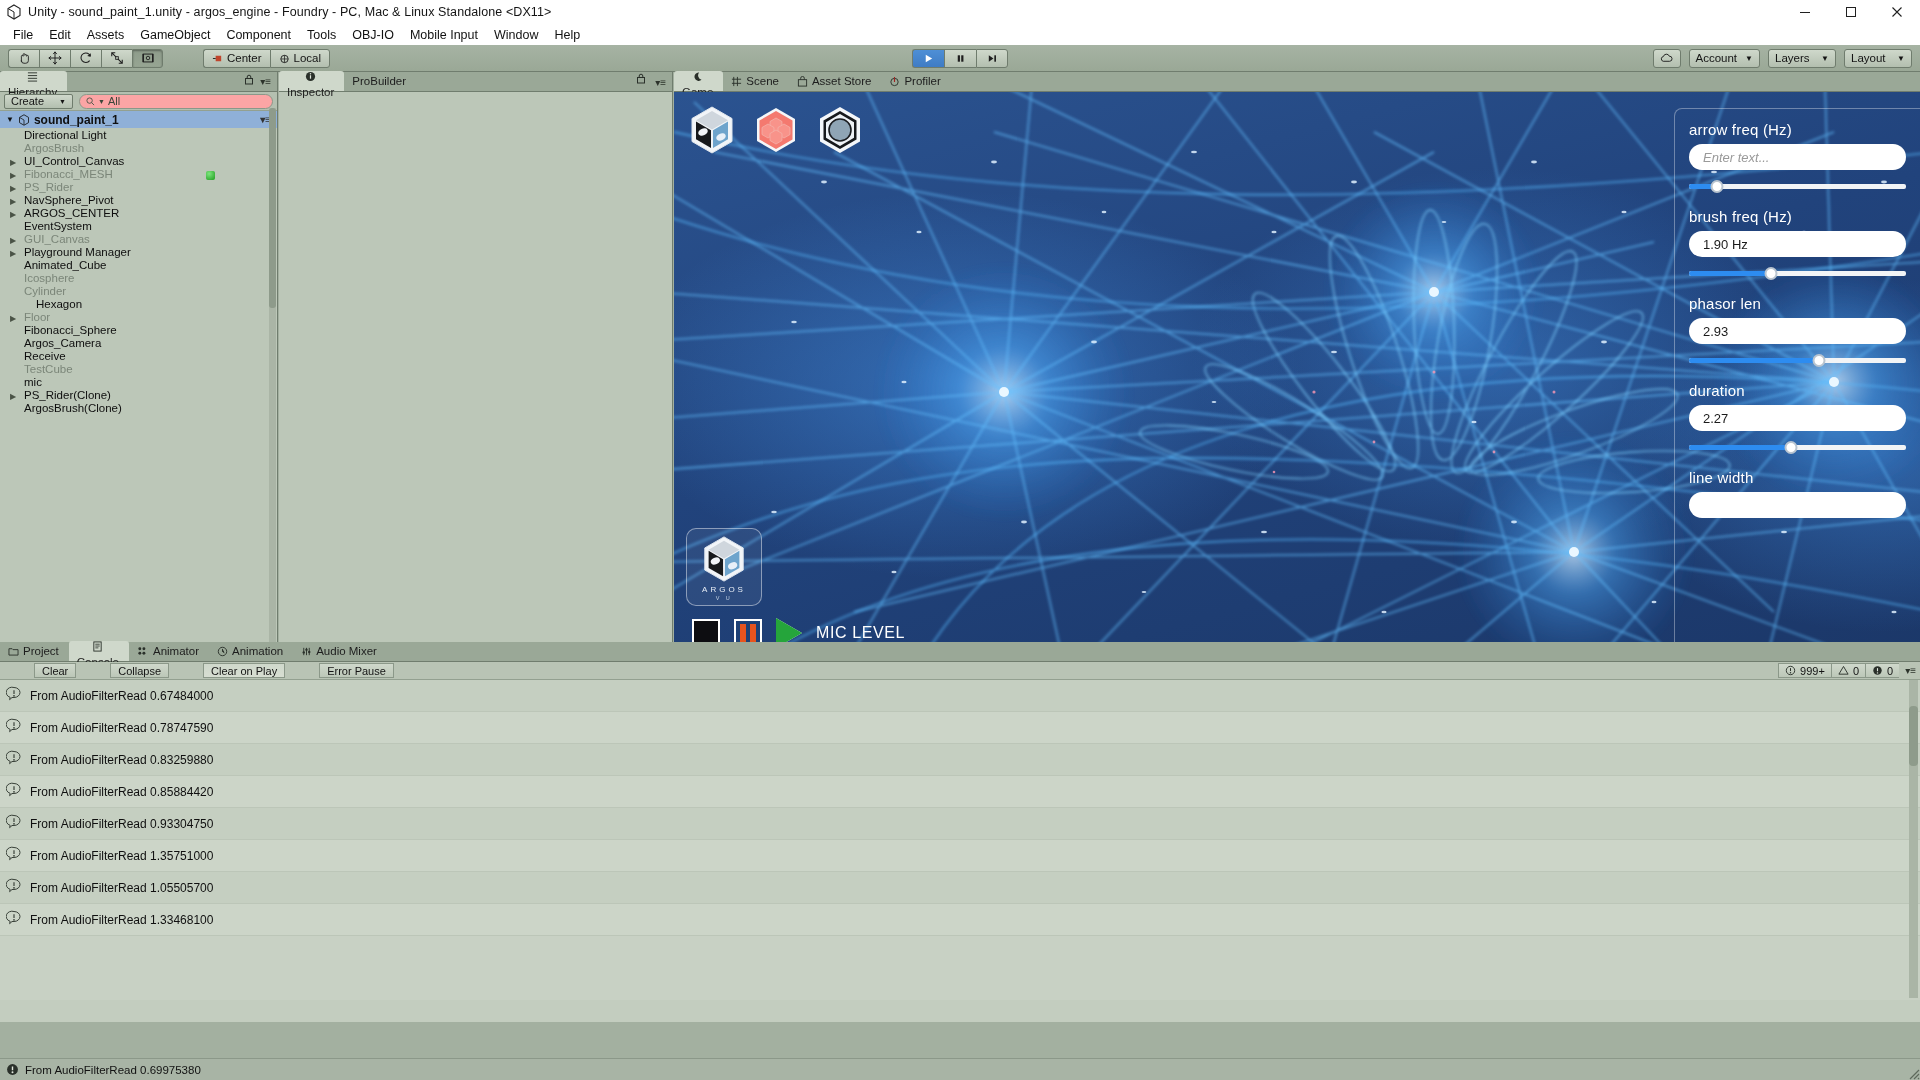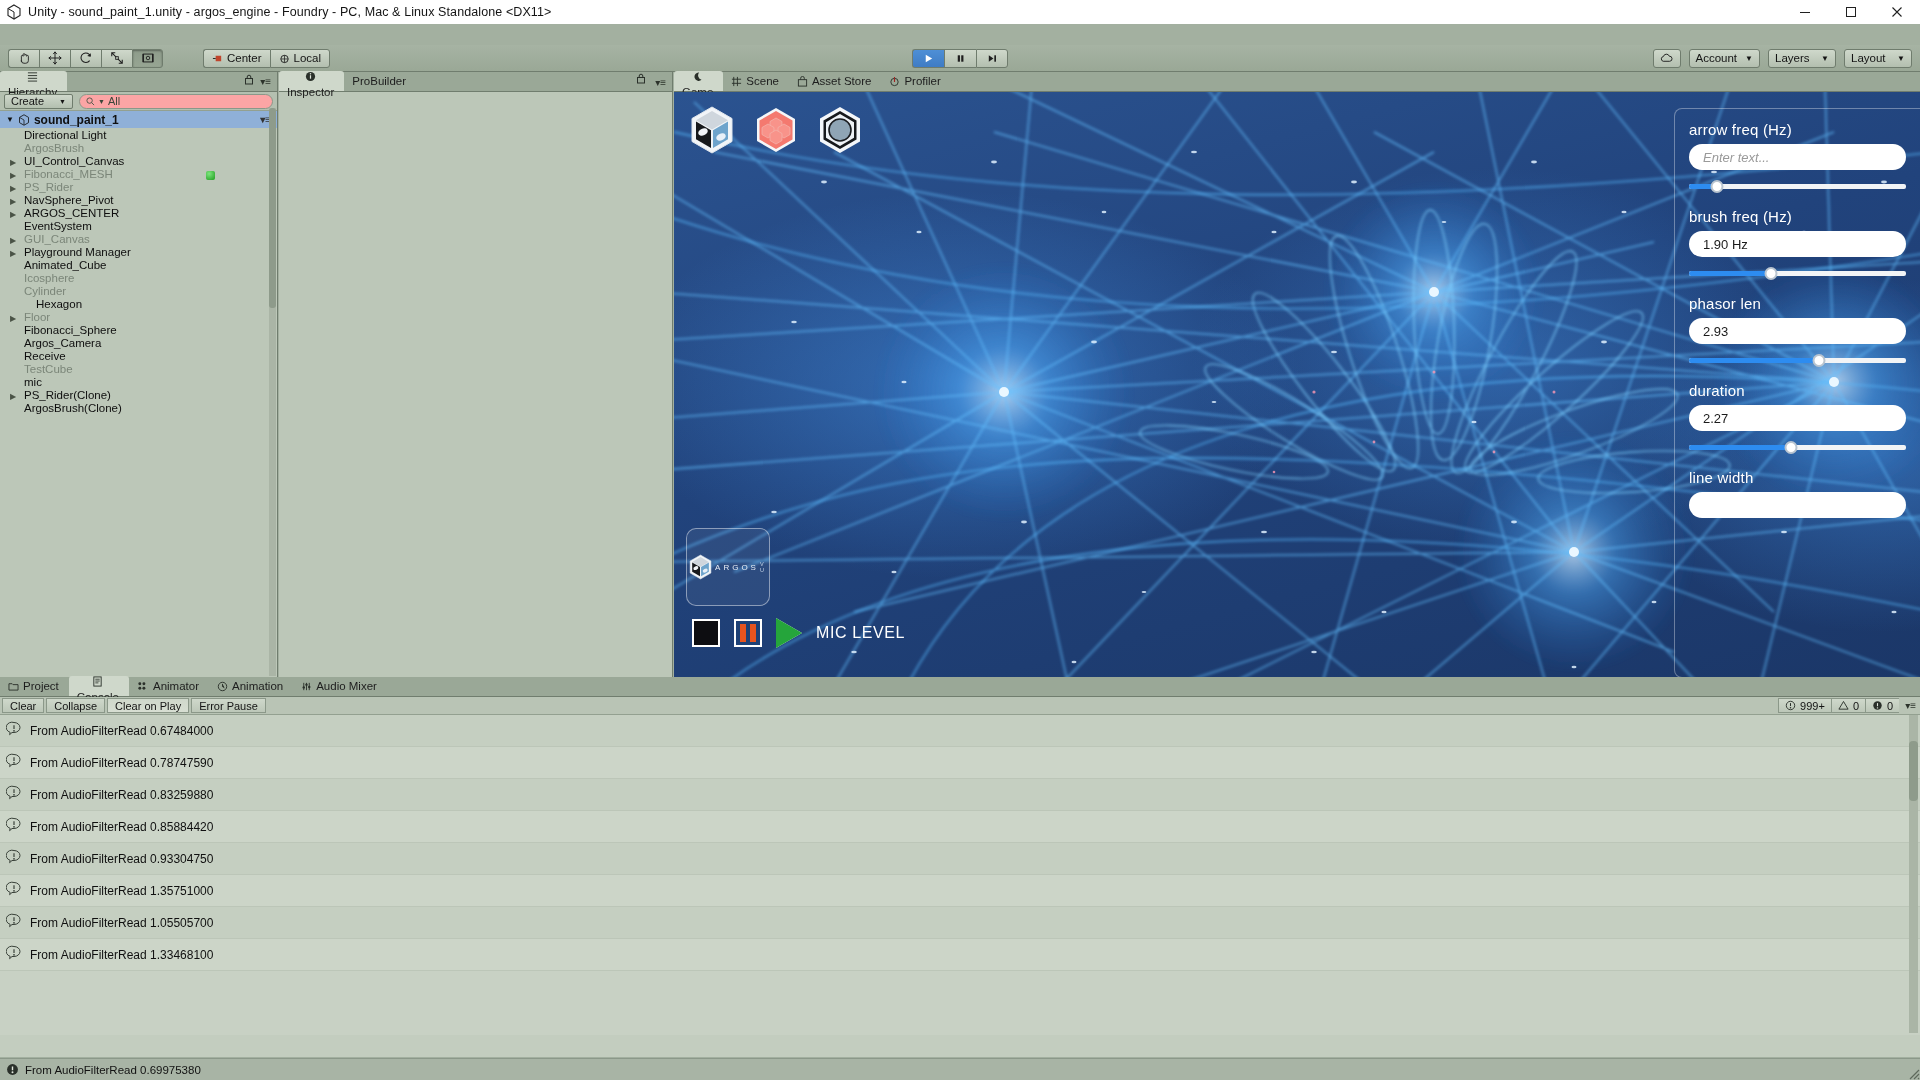--- a/index.html
+++ b/index.html
@@ -183,24 +183,24 @@
       linear-gradient(165deg, #2b5390 0%, #21437c 45%, #1b3768 100%);
   }
   .gv-canvas svg.art { position: absolute; inset: 0; width: 100%; height: 100%; }
 
   
   .gv-icons { position: absolute; left: 12px; top: 12px; display: flex; gap: 12px; align-items: center; }
   .hexicon { width: 52px; height: 52px; display: block; }
 
   .argos-card {
     position: absolute; left: 12px; bottom: 72px;
-    width: 84px; height: 78px;
+    width: 76px; height: 78px;
     border: 1px solid rgba(255,255,255,.45); border-radius: 10px;
     background: rgba(255,255,255,.06);
-    display: flex; flex-direction: row; align-items: center; justify-content: center; gap: 1px;
+    display: flex; flex-direction: column; align-items: center; justify-content: center; gap: 1px;
   }
   .argos-card .argos-word { font-size: 8px; letter-spacing: 3px; color: #e8eef6; }
   .argos-card .argos-sub { font-size: 5.5px; letter-spacing: 2.5px; color: #c3d2e4; }
 
   .transport { position: absolute; left: 18px; bottom: 30px; display: flex; align-items: center; gap: 14px; }
   .tp-stop { width: 28px; height: 28px; background: #0d0d11; border: 2px solid #ffffff; }
   .tp-pause { width: 28px; height: 28px; border: 2px solid #ffffff; background: #1e4176; display: flex; align-items: center; justify-content: center; gap: 4px; }
   .tp-pause i { width: 6px; height: 18px; background: #e8541e; display: block; }
   .tp-play { width: 0; height: 0; border-left: 26px solid #25a53b; border-top: 15px solid transparent; border-bottom: 15px solid transparent; filter: drop-shadow(0 0 0 #fff); }
   .mic-label { font-size: 16px; color: #ffffff; letter-spacing: .6px; }
@@ -224,30 +224,30 @@
   .ctrl-input.placeholder { color: #9a9a9a; font-style: italic; }
   .ctrl-slider { position: relative; height: 16px; margin-top: 8px; }
   .ctrl-slider .track { position: absolute; left: 0; right: 0; top: 6px; height: 5px; background: #f2f4f6; border-radius: 2px; }
   .ctrl-slider .fill { position: absolute; left: 0; top: 6px; height: 5px; background: #2d8cf0; border-radius: 2px; }
   .ctrl-slider .knob {
     position: absolute; top: 2px; width: 13px; height: 13px; border-radius: 50%;
     background: #ffffff; border: 2px solid #b9c4cf; transform: translateX(-50%);
   }
 
   
-  #console { left: 0; top: 677px; width: 1920px; height: 380px; background: #c3cdbf; }
+  #console { left: 0; top: 642px; width: 1920px; height: 380px; background: #c3cdbf; }
   .console-tabs { height: 20px; display: flex; align-items: flex-end; background: #9aa897; border-bottom: 1px solid #707d6e; }
   .console-toolbar {
     height: 18px; display: flex; align-items: center; gap: 2px; padding: 0 2px;
     background: #b9c4b5; border-bottom: 1px solid #93a090; position: relative;
   }
   .cbtn {
     height: 15px; padding: 0 7px; font-size: 11px; color: #141414;
     background: linear-gradient(#cfd8cb, #bcc7b8);
-    border: 1px solid #8b9889; display: flex; align-items: center;
+    border: 1px solid #8b9889; display: flex; align-items: center; margin-left: 32px;
   }
   .cbtn.on { background: linear-gradient(#cfd8cb, #d7ded2); }
   .c-counts { position: absolute; right: 4px; display: flex; align-items: center; }
   .count-cell {
     height: 15px; padding: 0 6px; display: flex; align-items: center; gap: 4px;
     font-size: 11px; color: #141414;
     background: linear-gradient(#cfd8cb, #bcc7b8);
     border: 1px solid #8b9889; border-right-width: 0;
   }
   .count-cell:last-child { border-right-width: 1px; }
@@ -295,20 +295,32 @@
           </svg>
       </div>
       <div class="win-btn close">
         <svg width="12" height="12" viewBox="0 0 12 12">
             <path d="M1.5 1.5 L10.5 10.5 M10.5 1.5 L1.5 10.5" stroke="#202020" stroke-width="1.1"></path>
           </svg>
       </div>
     </div>
   </div>
 
+  <div class="menubar">
+    <div class="menu-item">File</div>
+    <div class="menu-item">Edit</div>
+    <div class="menu-item">Assets</div>
+    <div class="menu-item">GameObject</div>
+    <div class="menu-item">Component</div>
+    <div class="menu-item">Tools</div>
+    <div class="menu-item">OBJ-IO</div>
+    <div class="menu-item">Mobile Input</div>
+    <div class="menu-item">Window</div>
+    <div class="menu-item">Help</div>
+  </div>
 
   <div class="toolbar">
     <div class="tool-group">
       <div class="tbtn">
         <svg width="14" height="14" viewBox="0 0 16 16">
             <path d="M5 12 V6 a1 1 0 0 1 2 0 V4 a1 1 0 0 1 2 0 v1 a1 1 0 0 1 2 0 v1 a1 1 0 0 1 2 0 v5 a3 3 0 0 1-3 3 H8 a3 3 0 0 1-3-3z" fill="none" stroke="#1e1e1e" stroke-width="1"></path>
           </svg>
       </div>
       <div class="tbtn">
         <svg width="14" height="14" viewBox="0 0 16 16">

